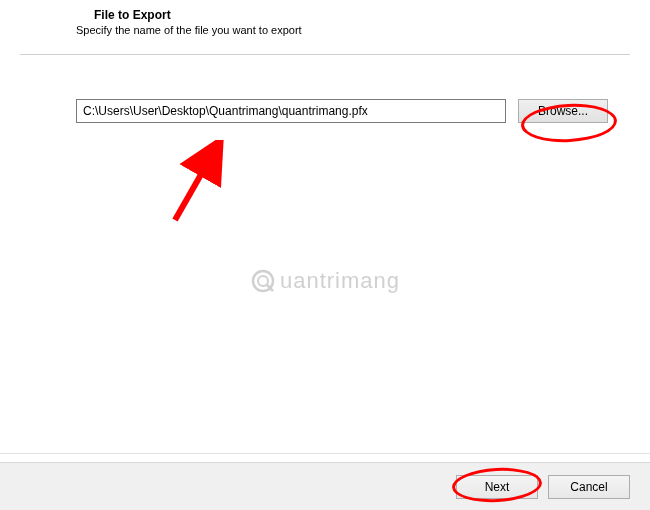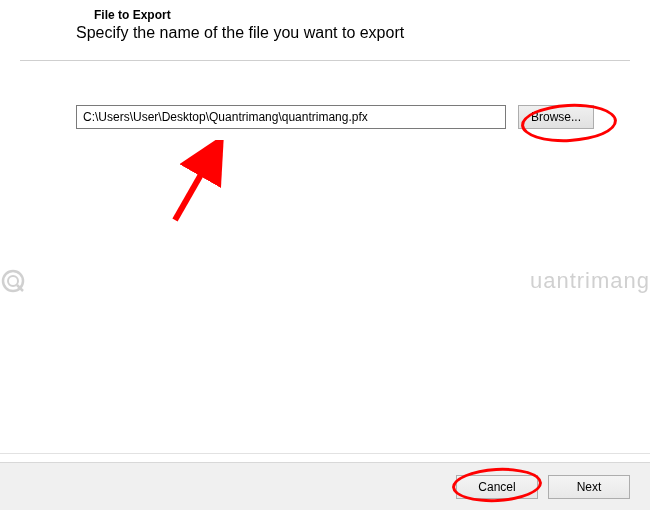--- a/index.html
+++ b/index.html
@@ -20,21 +20,21 @@
     .content {
       padding: 8px 20px 0 54px;
     }
     .heading {
       font-weight: bold;
       font-size: 12px;
       margin-bottom: 2px;
       padding-left: 40px;
     }
     .subheading {
-      font-size: 16px;
+      font-size: 11px;
       margin-left: 22px;
       margin-bottom: 18px;
     }
     .hr-top {
       border: none;
       border-top: 1px solid #cfcfcf;
       margin: 0 20px 0 20px;
     }
     .field-area {
       margin-top: 36px;
@@ -53,21 +53,21 @@
       width: 430px;
       height: 24px;
       padding: 2px 6px;
       font-family: inherit;
       font-size: 12px;
       border: 1px solid #7a7a7a;
       background: #ffffff;
       outline: none;
     }
     .browse-btn {
-      width: 76px;
+      width: 90px;
       height: 24px;
       font-family: inherit;
       font-size: 12px;
       background: linear-gradient(#f0f0f0, #e1e1e1);
       border: 1px solid #adadad;
       cursor: pointer;
     }
     .footer {
       position: absolute;
       bottom: 0;
@@ -132,21 +132,21 @@
       top: 268px;
       left: 0;
       right: 0;
       text-align: center;
       font-size: 22px;
       color: rgba(170, 170, 170, 0.55);
       font-weight: 500;
       letter-spacing: 1px;
       display: flex;
       align-items: center;
-      justify-content: space-between;
+      justify-content: center;
       gap: 4px;
       pointer-events: none;
     }
     .watermark svg {
       opacity: 0.55;
     }
   </style>
 </head>
 <body>
 
@@ -171,22 +171,22 @@
     <circle cx="13" cy="13" r="10" fill="none" stroke="#aaaaaa" stroke-width="2.5"></circle>
     <circle cx="13" cy="13" r="5" fill="none" stroke="#aaaaaa" stroke-width="2"></circle>
     <line x1="17" y1="17" x2="23" y2="23" stroke="#aaaaaa" stroke-width="2.5"></line>
   </svg>
   <span>uantrimang</span>
 </div>
 
 <hr class="footer-hr">
 
 <div class="footer">
+  <button class="footer-btn">Next</button>
   <button class="footer-btn">Cancel</button>
-  <button class="footer-btn">Next</button>
 </div>
 
 <div class="red-ellipse ellipse-browse"></div>
 
 <div class="red-ellipse ellipse-next"></div>
 
 <svg class="red-arrow" width="80" height="90">
   <defs>
     <marker id="ahead" markerWidth="8" markerHeight="8" refX="5" refY="4" orient="auto">
       <polygon points="0,0 8,4 0,8" fill="#ff0000"></polygon>

